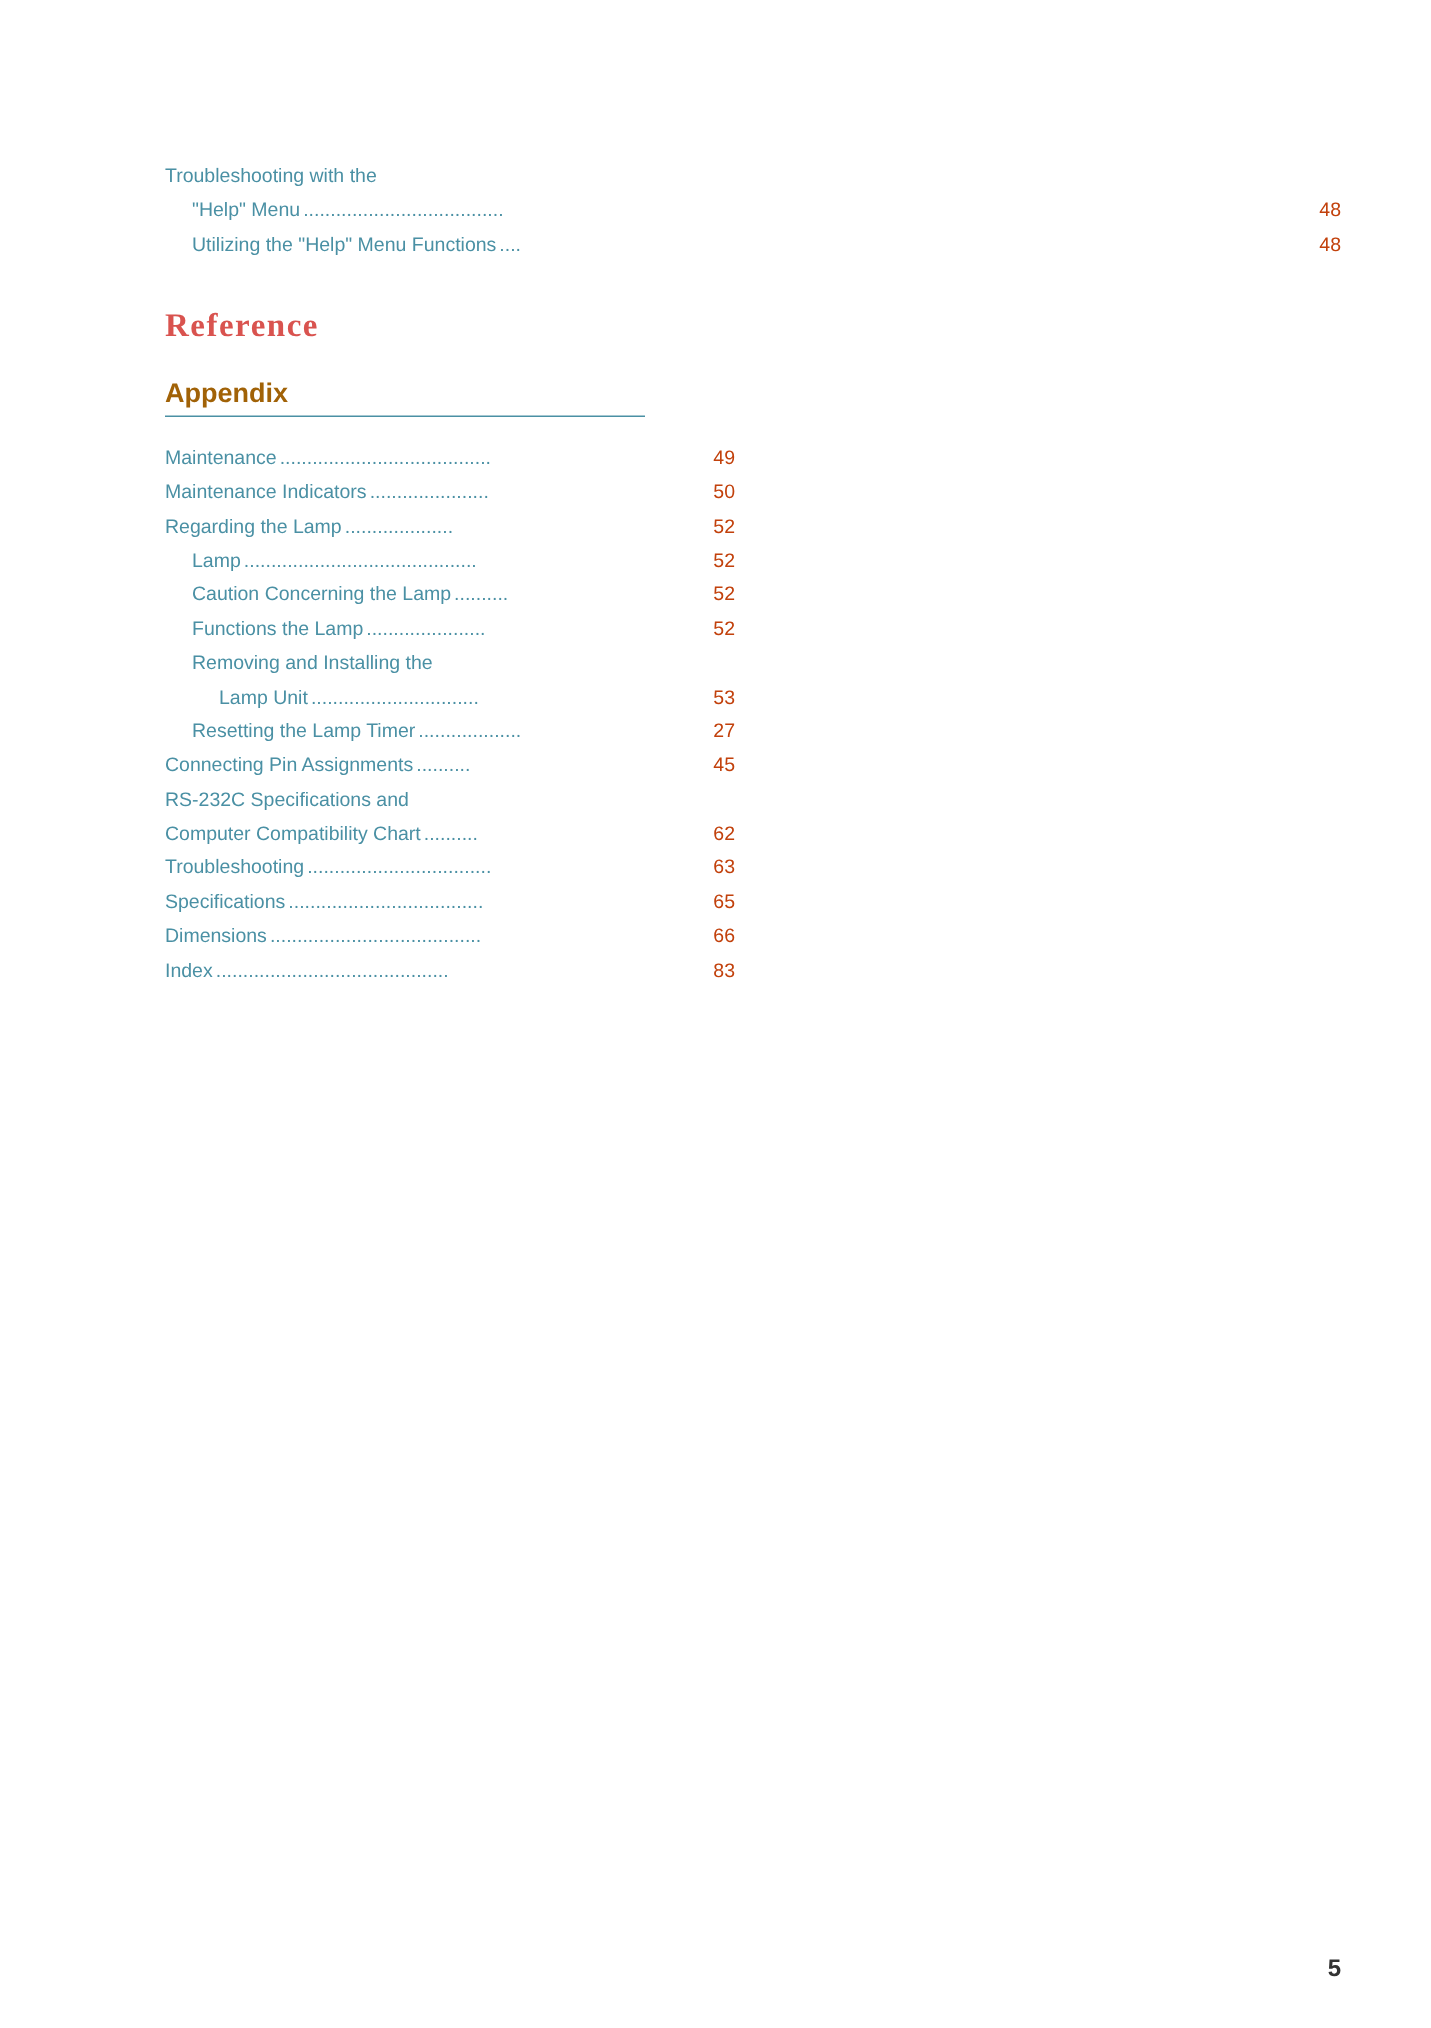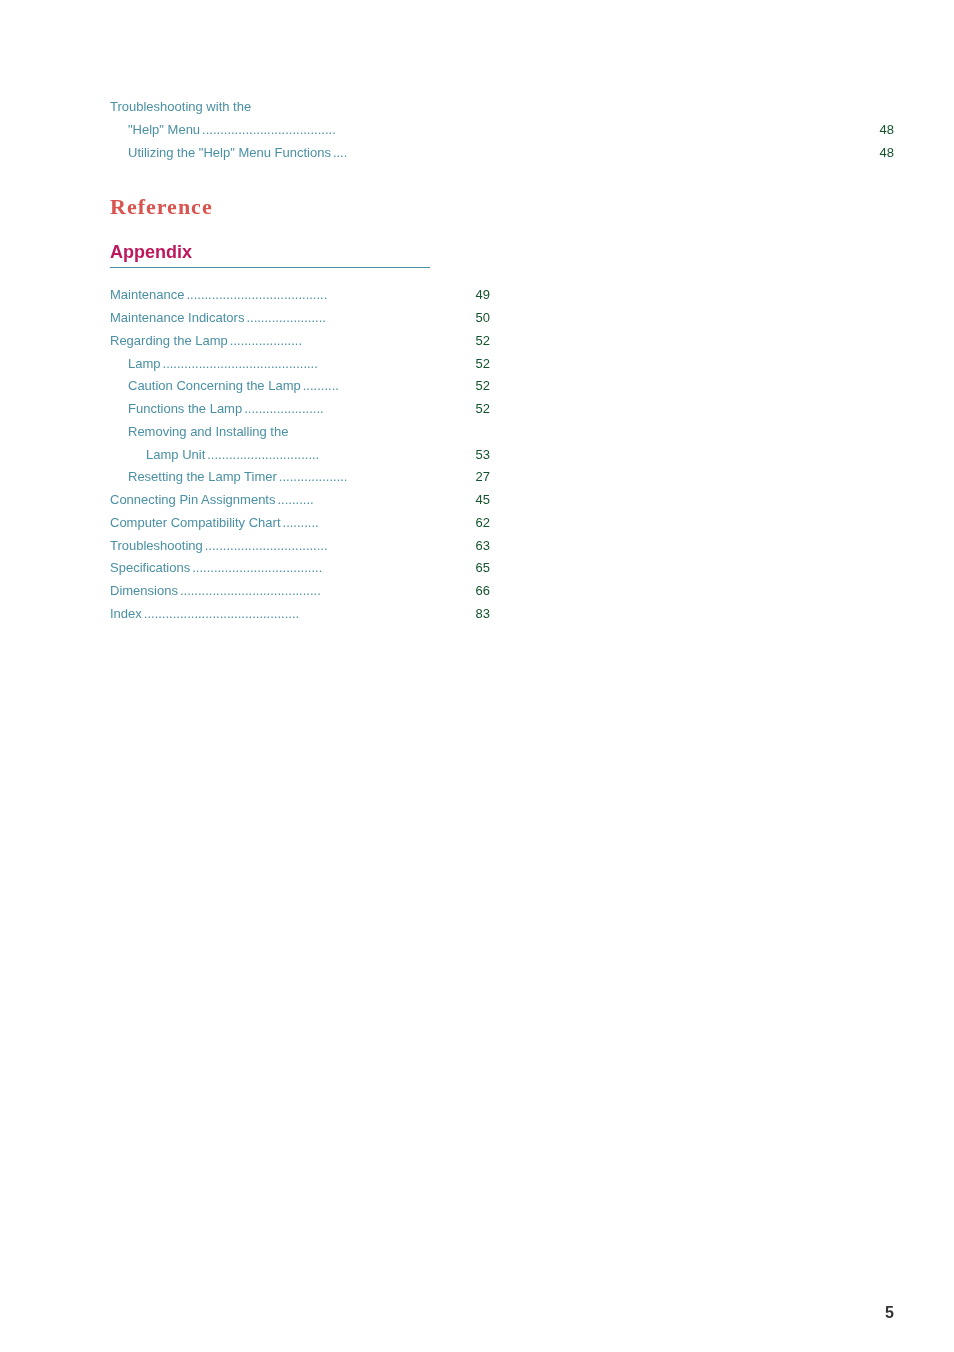--- a/index.html
+++ b/index.html
@@ -13,21 +13,21 @@
       min-height: 1352px;
       background: #ffffff;
       font-family: Arial, Helvetica, sans-serif;
       position: relative;
     }
 
     .page-container {
       width: 954px;
       min-height: 1352px;
       background: #ffffff;
-      padding: 36px 60px 60px 110px;
+      padding: 46px 60px 60px 110px;
       position: relative;
     }
 
     .troubleshooting-section {
       margin-top: 60px;
       margin-bottom: 30px;
     }
 
     .section-reference {
       margin-top: 10px;
@@ -38,21 +38,21 @@
       font-weight: bold;
       color: #d9534f;
       font-family: Georgia, 'Times New Roman', serif;
       letter-spacing: 1px;
       margin-bottom: 22px;
     }
 
     .appendix-heading {
       font-size: 18px;
       font-weight: bold;
-      color: #be185d;
+      color: #a16207;
       margin-bottom: 6px;
       padding-bottom: 4px;
       border-bottom: 1.5px solid #4a90a4;
       display: inline-block;
       width: 320px;
     }
 
     .toc-list {
       margin-top: 10px;
       width: 380px;
@@ -83,21 +83,21 @@
       flex: 1;
       overflow: hidden;
       color: #4a90a4;
       font-size: 13px;
       padding: 0 2px;
       min-width: 10px;
     }
 
     .toc-row-page {
       flex-shrink: 0;
-      color: #14532d;
+      color: #c2410c;
       font-size: 13px;
     }
 
     .page-number {
       position: absolute;
       bottom: 30px;
       right: 60px;
       font-size: 16px;
       font-weight: bold;
       color: #333;
@@ -174,20 +174,23 @@
           <span class="toc-row-label indent1">Resetting the Lamp Timer</span>
           <span class="toc-row-dots">...................</span>
           <span class="toc-row-page">27</span>
         </div>
         <div class="toc-row">
           <span class="toc-row-label">Connecting Pin Assignments</span>
           <span class="toc-row-dots">..........</span>
           <span class="toc-row-page">45</span>
         </div>
         <div class="toc-row">
+          <span class="toc-row-label">RS-232C Specifications and</span>
+        </div>
+        <div class="toc-row">
           <span class="toc-row-label">Computer Compatibility Chart</span>
           <span class="toc-row-dots">..........</span>
           <span class="toc-row-page">62</span>
         </div>
         <div class="toc-row">
           <span class="toc-row-label">Troubleshooting</span>
           <span class="toc-row-dots">..................................</span>
           <span class="toc-row-page">63</span>
         </div>
         <div class="toc-row">

